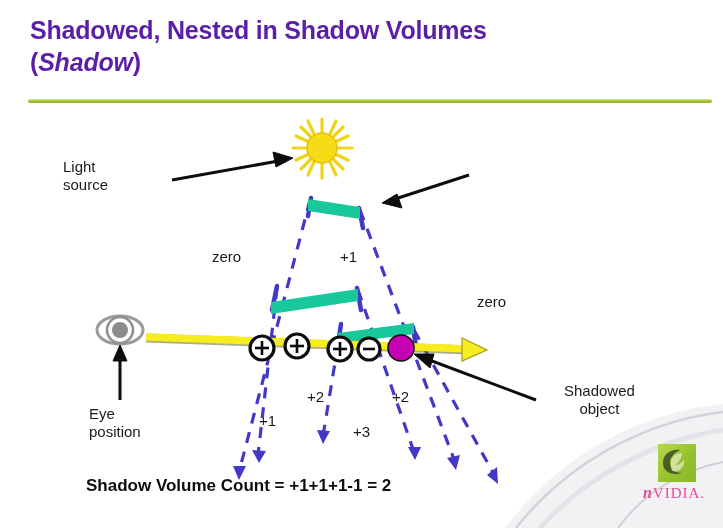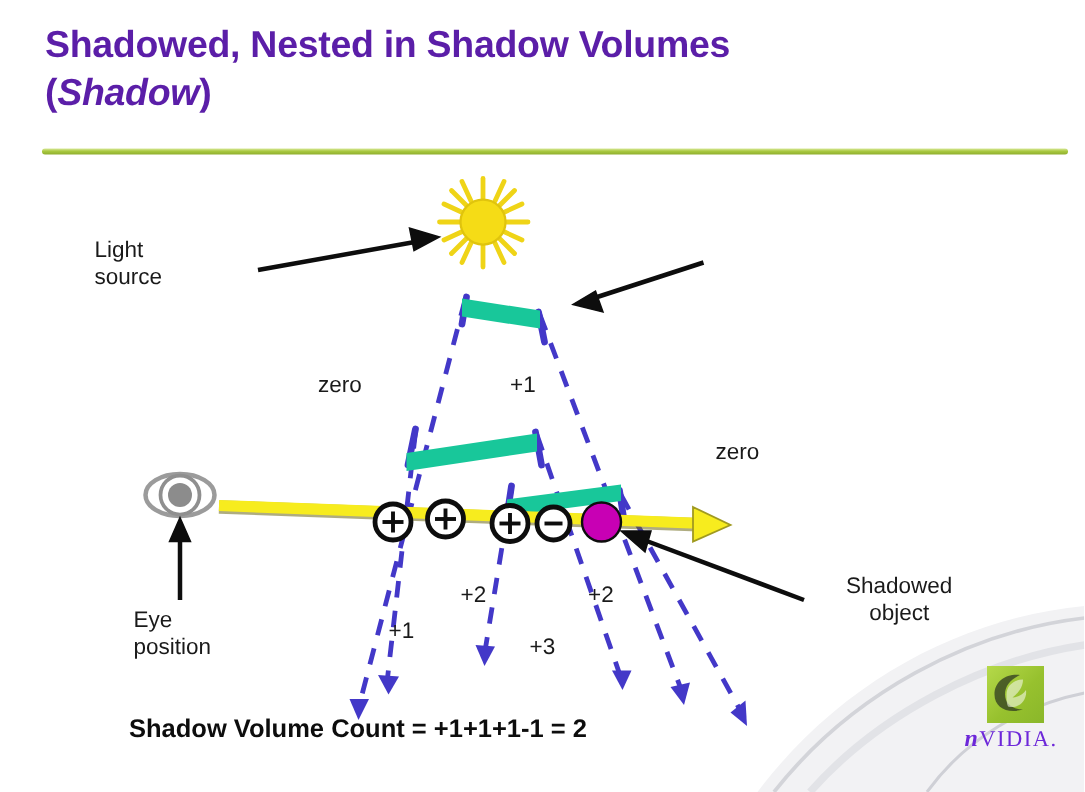--- a/index.html
+++ b/index.html
@@ -82,21 +82,21 @@
   }
   #nv-word {
     position: absolute;
     left: 0px;
     top: 40px;
     width: 80px;
     text-align: center;
     font-family: "Liberation Serif", serif;
     font-size: 15px;
     letter-spacing: 1px;
-    color: #6d28d9;
+    color: #ec4899;
   }
   #nv-word .n {
     font-style: italic;
     font-weight: bold;
     font-size: 16px;
   }
 </style>
 </head>
 <body>
 

